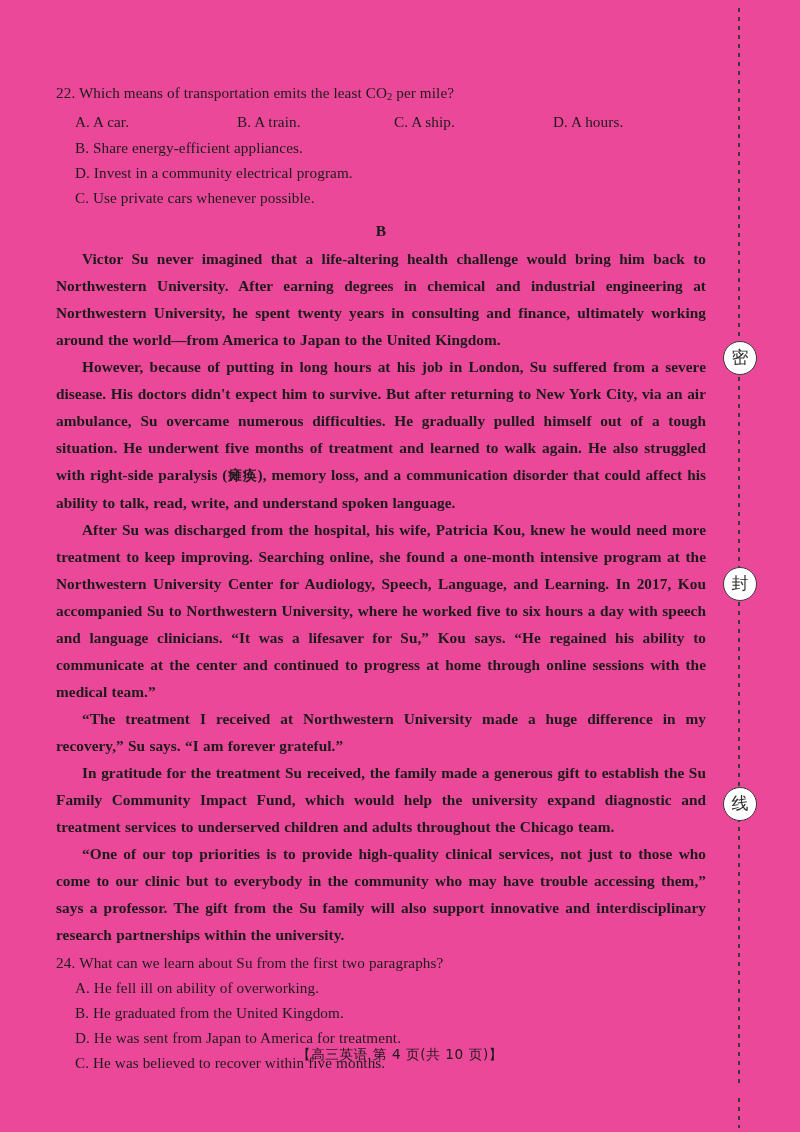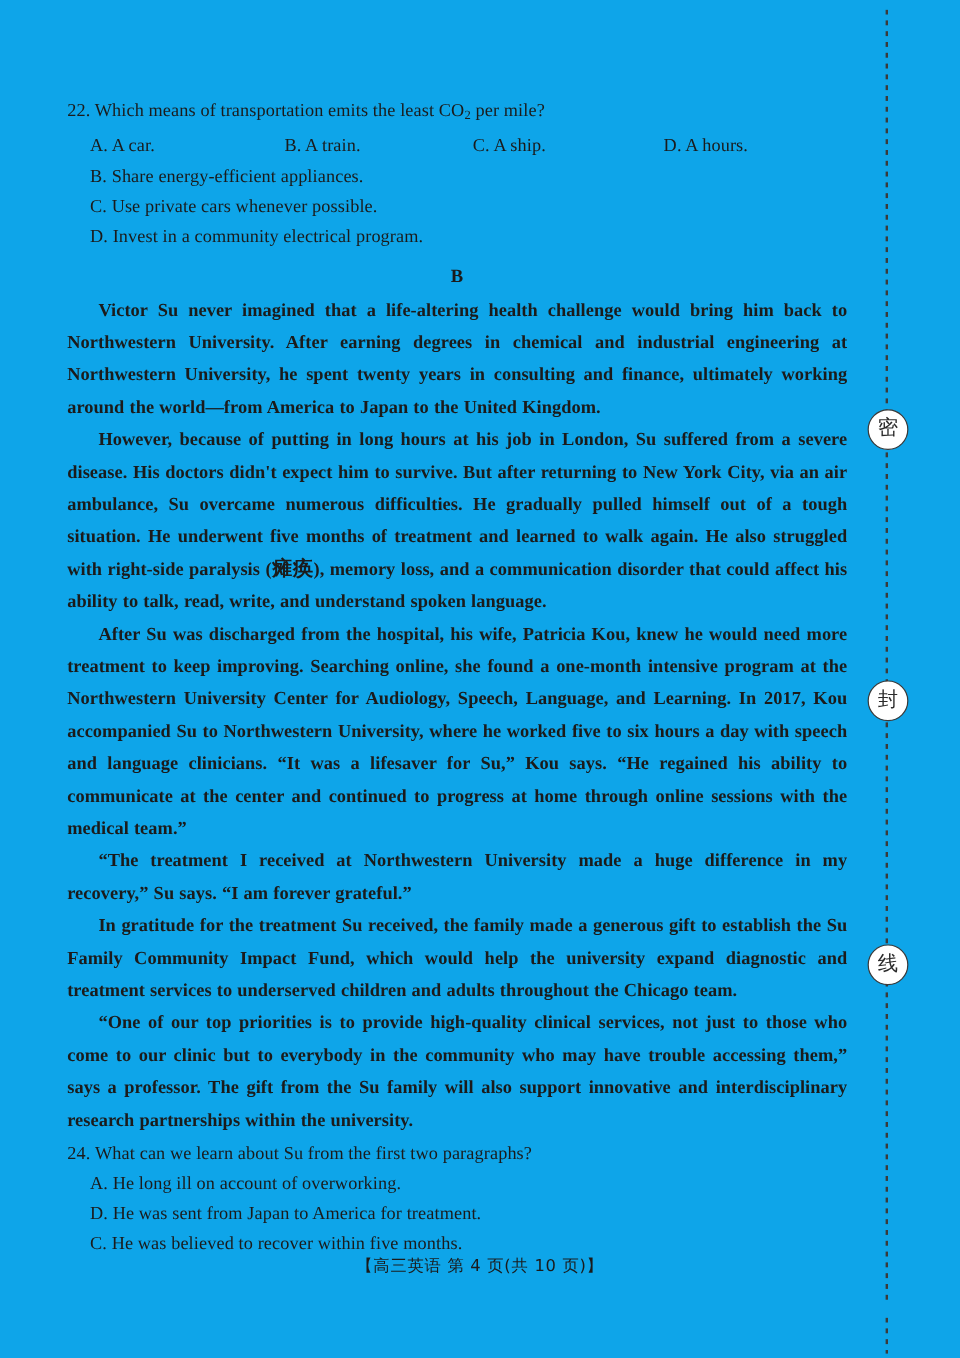--- a/index.html
+++ b/index.html
@@ -14,21 +14,21 @@
     overflow: hidden;
     font-family: "Liberation Serif", "DejaVu Serif", serif;
     color: #1b1b1b;
     -webkit-font-smoothing: antialiased;
   }
 
   
   #page {
     position: absolute;
     inset: 0;
-    background: #0ea5e9;
+    background: #ec4899;
   }
 
   #content {
     position: absolute;
     left: 56px;
     top: 80px;
     width: 650px;
   }
 
   
@@ -100,21 +100,21 @@
     line-height: 27px;
     text-align: justify;
     text-justify: inter-word;
     text-indent: 26px;
     letter-spacing: 0.05px;
     word-spacing: 0.4px;
     font-weight: bold;
   }
   .passage p .cjk {
     font-family: "DejaVu Sans", sans-serif;
-    font-size: 17px;
+    font-size: 14px;
   }
 
   .after-passage {
     margin-top: 2px;
   }
 
   
   #seal-line {
     position: absolute;
     left: 738px;
@@ -179,40 +179,41 @@
         <span class="opt-cell">A. A car.</span>
         <span class="opt-cell">B. A train.</span>
         <span class="opt-cell">C. A ship.</span>
         <span class="opt-cell">D. A hours.</span>
       </div>
     </div>
 
     <div class="question">
       <div class="opts-stack">
         <div class="opt-line">B. Share energy-efficient appliances.</div>
+        <div class="opt-line">D. Invest in a community electrical program.</div>
         <div class="opt-line">C. Use private cars whenever possible.</div>
-        <div class="opt-line">D. Invest in a community electrical program.</div>
       </div>
     </div>
 
     <div class="section-label">B</div>
 
     <div class="passage">
       <p>Victor Su never imagined that a life-altering health challenge would bring him back to Northwestern University. After earning degrees in chemical and industrial engineering at Northwestern University, he spent twenty years in consulting and finance, ultimately working around the world—from America to Japan to the United Kingdom.</p>
       <p><span>However, because of putting in long hours at his job in London, Su suffered from a severe disease. His doctors didn't expect him to survive. But after returning to New York City, via an air ambulance, Su overcame numerous difficulties. He gradually pulled himself out of a tough situation. He underwent five months of treatment and learned to walk again. He also struggled with right-side paralysis (</span><span class="cjk">瘫痪</span><span>), memory loss, and a communication disorder that could affect his ability to talk, read, write, and understand spoken language.</span></p>
       <p>After Su was discharged from the hospital, his wife, Patricia Kou, knew he would need more treatment to keep improving. Searching online, she found a one-month intensive program at the Northwestern University Center for Audiology, Speech, Language, and Learning. In 2017, Kou accompanied Su to Northwestern University, where he worked five to six hours a day with speech and language clinicians. “It was a lifesaver for Su,” Kou says. “He regained his ability to communicate at the center and continued to progress at home through online sessions with the medical team.”</p>
       <p>“The treatment I received at Northwestern University made a huge difference in my recovery,” Su says. “I am forever grateful.”</p>
       <p>In gratitude for the treatment Su received, the family made a generous gift to establish the Su Family Community Impact Fund, which would help the university expand diagnostic and treatment services to underserved children and adults throughout the Chicago team.</p>
       <p>“One of our top priorities is to provide high-quality clinical services, not just to those who come to our clinic but to everybody in the community who may have trouble accessing them,” says a professor. The gift from the Su family will also support innovative and interdisciplinary research partnerships within the university.</p>
     </div>
 
     <div class="question after-passage">
       <div class="q-stem"><span class="q-num">24.</span><span class="q-text">&nbsp;</span><span>What can we learn about Su from the first two paragraphs?</span></div>
       <div class="opts-stack">
-        <div class="opt-line">A. He long ill on account of overworking.</div>
+        <div class="opt-line">A. He fell ill on ability of overworking.</div>
+        <div class="opt-line">B. He graduated from the United Kingdom.</div>
         <div class="opt-line">D. He was sent from Japan to America for treatment.</div>
         <div class="opt-line">C. He was believed to recover within five months.</div>
       </div>
     </div>
 
   </div>
 
   <div id="seal-line"></div>
   <div id="seal-line" class="lower" style="top:1098px;height:30px;"></div>
   <div class="seal-char" id="seal-char-1">密</div>

